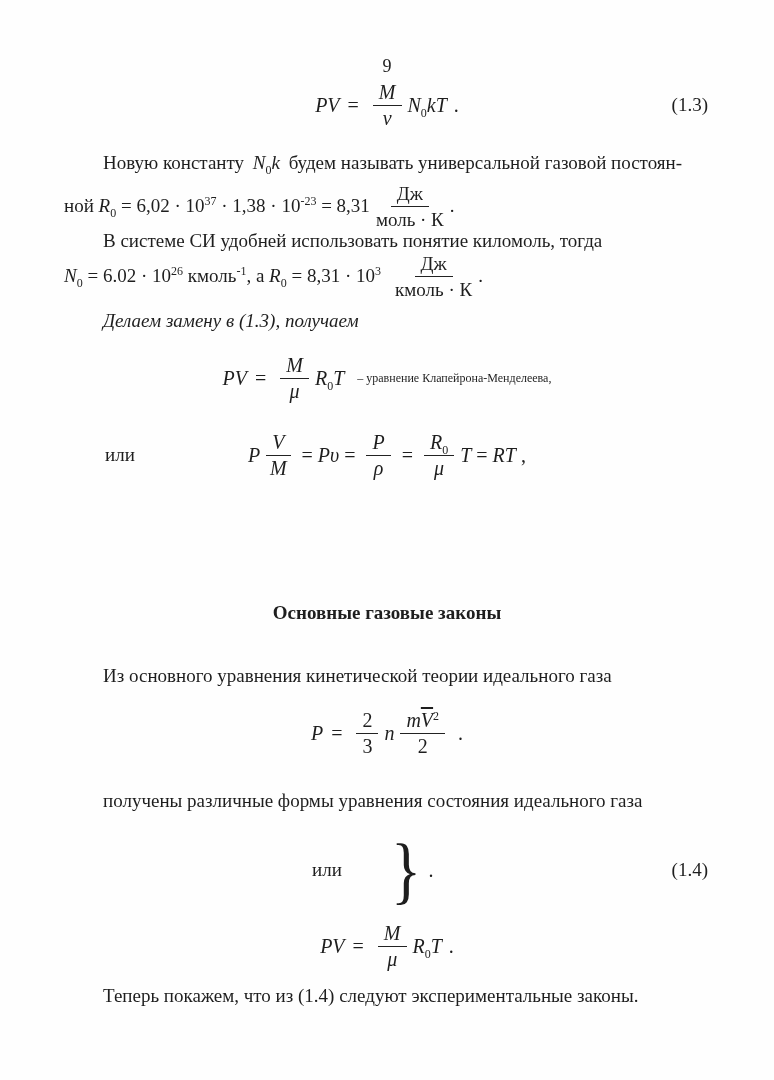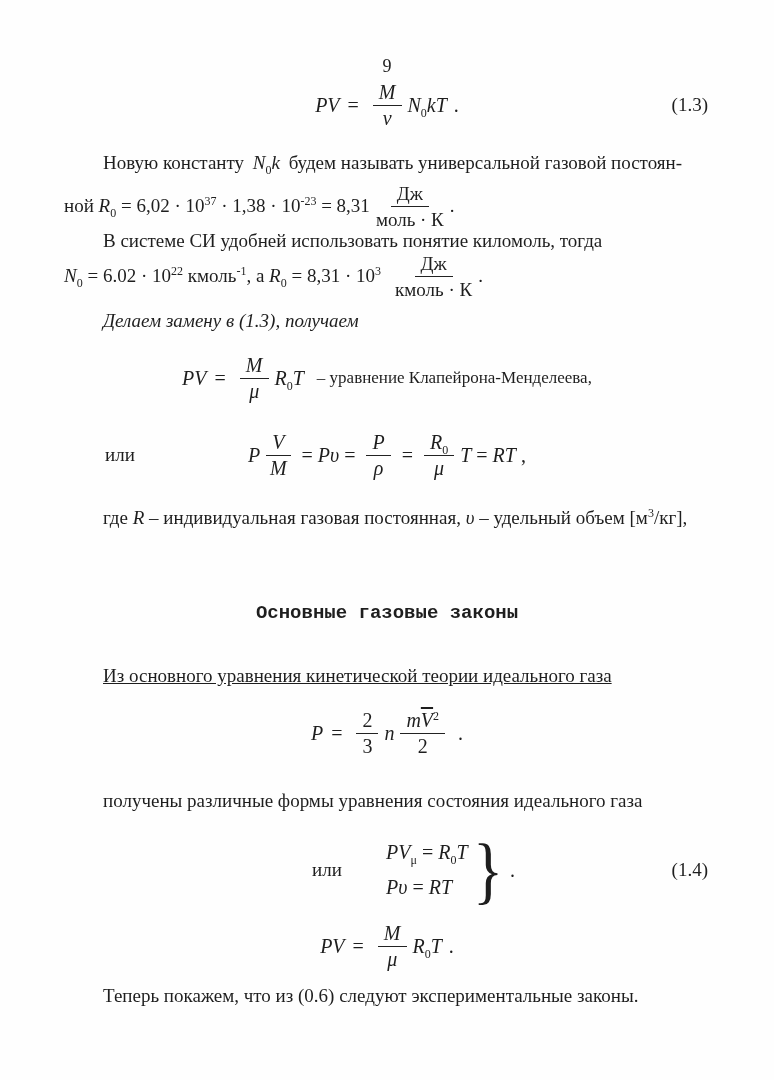--- a/index.html
+++ b/index.html
@@ -7,21 +7,21 @@
   #page {
     position:relative; width:774px; height:1080px; margin:0 auto;
     background:#fefefe; color:#1e1e1e; overflow:hidden;
     font-family:"Liberation Serif","DejaVu Serif",serif;
     font-size:19px; line-height:24px;
   }
   .abs { position:absolute; white-space:nowrap; }
   .body-line { left:64px; right:40px; }
   .indent { padding-left:39px; }
   .it { font-style:italic; }
-  .bold { font-weight:700;font-family:Liberation Mono, monospace; }
+  .bold { font-weight:700; }
   .center { left:0; right:0; text-align:center; }
   
   .eqrow { left:0; right:0; display:flex; justify-content:center; align-items:center; font-size:20px; }
   .fxrow { display:flex; align-items:center; font-size:19px; }
   .run { white-space:nowrap; }
   .mo { margin:0 8px; }
   .mo-tight { margin:0 5px; }
   .enddot { margin-left:7px; }
   .gap-l { margin-left:13px; }
   
@@ -73,38 +73,38 @@
     <span class="fr">
       <span class="fn">Дж</span>
       <span class="fd">моль · К</span>
     </span>
     <span>.</span>
   </div>
 
   <div class="abs body-line indent" style="top:229px;">В системе СИ удобней использовать понятие киломоль, тогда</div>
 
   <div class="abs fxrow" style="top:249px; left:64px; height:54px;">
-    <span class="run"><span class="it">N</span><span class="sub">0</span><span> = 6.02 · 10</span><span class="sup">22</span><span> кмоль</span><span class="sup">-1</span><span>, а </span><span class="it">R</span><span class="sub">0</span><span> = 8,31 · 10</span><span class="sup">3</span></span>
+    <span class="run"><span class="it">N</span><span class="sub">0</span><span> = 6.02 · 10</span><span class="sup">26</span><span> кмоль</span><span class="sup">-1</span><span>, а </span><span class="it">R</span><span class="sub">0</span><span> = 8,31 · 10</span><span class="sup">3</span></span>
     <span class="fr" style="margin-left:14px;">
       <span class="fn">Дж</span>
       <span class="fd">кмоль · К</span>
     </span>
     <span>.</span>
   </div>
 
   <div class="abs body-line indent" style="top:309px;font-style:italic;">Делаем замену в (1.3), получаем</div>
 
   <div class="abs eqrow" style="top:343px; height:70px;">
     <span class="run"><span class="it">PV</span><span class="mo">=</span></span>
     <span class="fr">
       <span class="fn it">M</span>
       <span class="fd it">μ</span>
     </span>
     <span class="run"><span class="it">R</span><span class="sub">0</span><span class="it">T</span></span>
-    <span class="gap-l" style="font-size:17px;">– уравнение Клапейрона-Менделеева,</span>
+    <span class="gap-l" style="font-size:12px;">– уравнение Клапейрона-Менделеева,</span>
   </div>
 
   <div class="abs lblrow" style="top:420px; height:70px;">
     <span class="eqlabel" style="left:105px;">или</span>
     <div class="fxrow" style="position:absolute; left:0; right:0; top:0; bottom:0; justify-content:center; font-size:20px;">
       <span class="run"><span class="it">P</span></span>
       <span class="fr">
         <span class="fn it">V</span>
         <span class="fd it">M</span>
       </span>
@@ -115,61 +115,54 @@
       </span>
       <span class="run"><span class="mo-tight">=</span></span>
       <span class="fr">
         <span class="fn"><span class="it">R</span><span class="sub">0</span></span>
         <span class="fd it">μ</span>
       </span>
       <span class="run"><span class="it">T</span><span class="mo-tight">=</span><span class="it">RT</span><span style="margin-left:5px;">,</span></span>
     </div>
   </div>
 
-  <div class="abs body-line indent" style="top:506px;">
-    <span>где </span><span class="it">R</span><span> – индивидуальная газовая постоянная, </span><span class="it">υ</span><span> – удельный объем [м</span><span class="sup">3</span><span>/кг],</span>
-  </div>
 
   <div class="abs center bold" style="top:601px;">Основные газовые законы</div>
 
-  <div class="abs body-line indent" style="top:664px;text-decoration:underline;">Из основного уравнения кинетической теории идеального газа</div>
+  <div class="abs body-line indent" style="top:664px;">Из основного уравнения кинетической теории идеального газа</div>
 
   <div class="abs eqrow" style="top:697px; height:72px;">
     <span class="run"><span class="it">P</span><span class="mo">=</span></span>
     <span class="fr">
       <span class="fn">2</span>
       <span class="fd">3</span>
     </span>
     <span class="run it">n</span>
     <span class="fr">
       <span class="fn"><span class="it">m</span><span class="it ovl">V</span><span class="sup">2</span></span>
       <span class="fd">2</span>
     </span>
     <span class="enddot">.</span>
   </div>
 
   <div class="abs body-line indent" style="top:789px;">получены различные формы уравнения состояния идеального газа</div>
 
   <div class="abs lblrow" style="top:828px; height:84px;">
     <span class="eqlabel" style="left:312px;">или</span>
     <div class="sysbody">
-      <div class="syscol">
-        <div class="sysline"><span class="it">PV</span><span class="sub">μ</span><span class="mo-tight">=</span><span class="it">R</span><span class="sub">0</span><span class="it">T</span></div>
-        <div class="sysline"><span class="it">P</span><span class="it">υ</span><span class="mo-tight">=</span><span class="it">RT</span></div>
-      </div>
       <span class="brace">}</span>
       <span class="sysdot">.</span>
     </div>
     <span class="eqtag">(1.4)</span>
   </div>
 
   <div class="abs eqrow" style="top:912px; height:68px;">
     <span class="run"><span class="it">PV</span><span class="mo">=</span></span>
     <span class="fr">
       <span class="fn it">M</span>
       <span class="fd it">μ</span>
     </span>
     <span class="run"><span class="it">R</span><span class="sub">0</span><span class="it">T</span><span class="enddot">.</span></span>
   </div>
 
-  <div class="abs body-line indent" style="top:984px;">Теперь покажем, что из (0.6) следуют экспериментальные законы.</div>
+  <div class="abs body-line indent" style="top:984px;">Теперь покажем, что из (1.4) следуют экспериментальные законы.</div>
 
 </div>
 
 </body></html>

